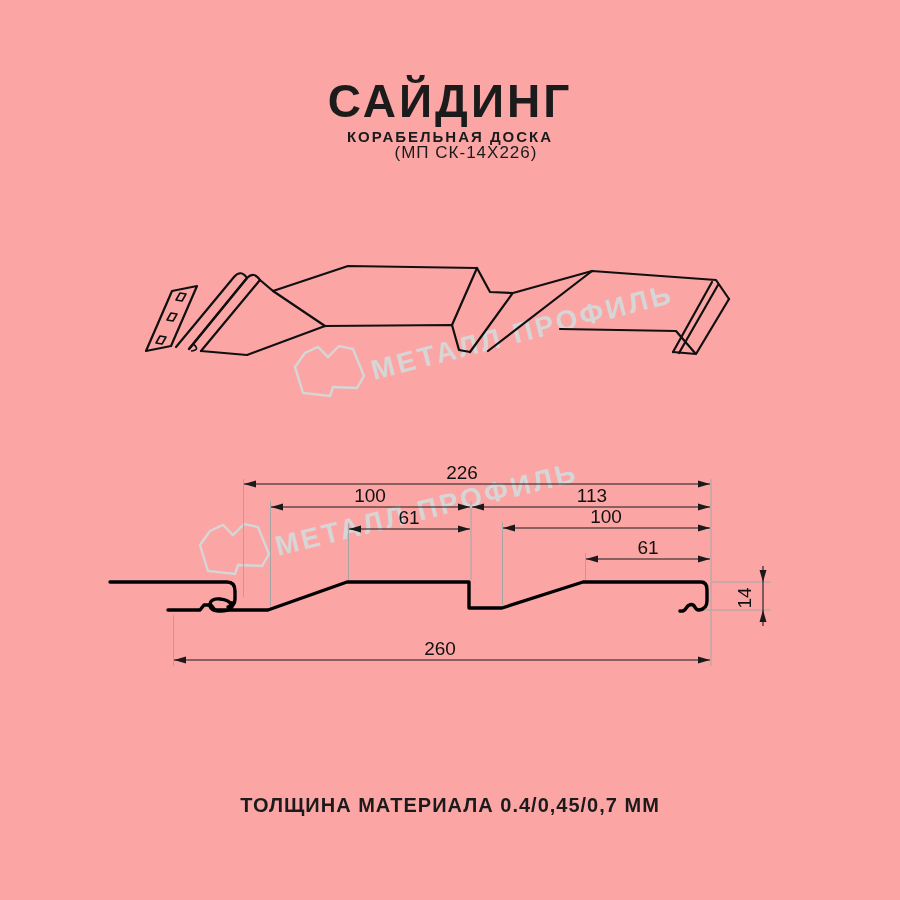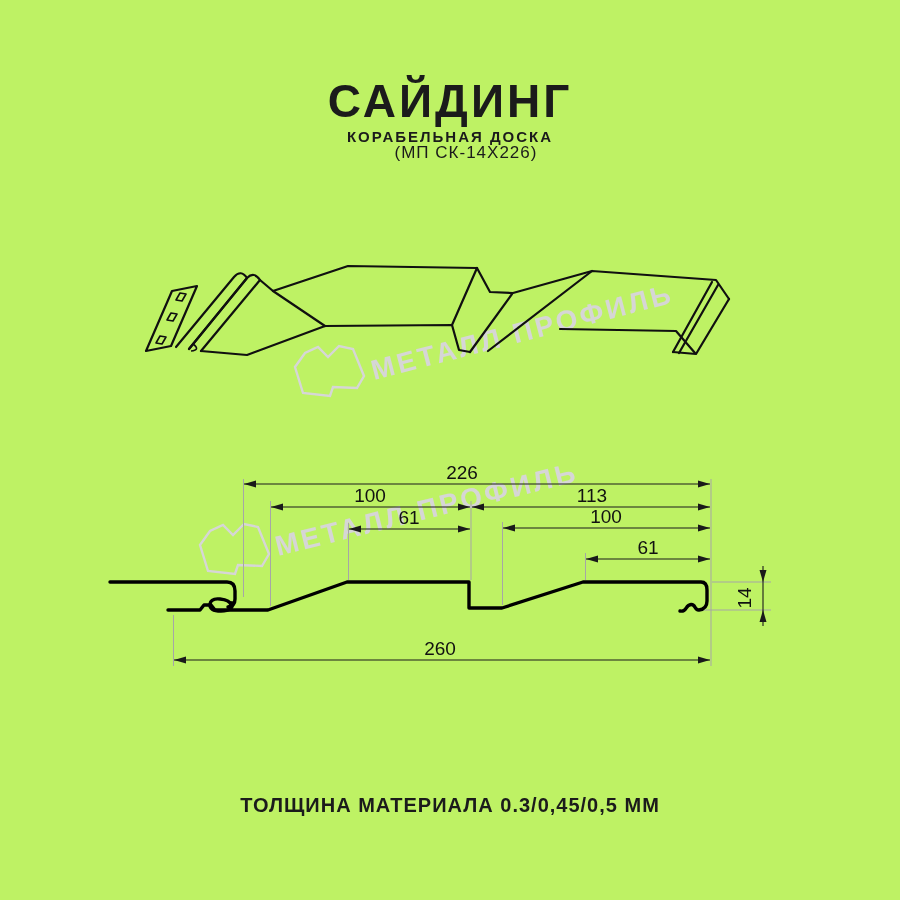--- a/index.html
+++ b/index.html
@@ -1,17 +1,17 @@
 <!DOCTYPE html>
 <html><head>
 <meta charset="utf-8">
 <style>
   html,body { margin:0; padding:0; background:#fff; }
   .stage {
-    position:relative; width:900px; height:900px; background:#bef264;
+    position:relative; width:900px; height:900px; background:#fca5a5;
     font-family:"Liberation Sans", sans-serif; overflow:hidden;
   }
   .center-line { position:absolute; left:0; width:100%; text-align:center; color:#1b1b1b; white-space:nowrap; }
   .title-product  { top:74px;  font-size:46px; font-weight:bold; letter-spacing:3px; }
   .title-subtitle { top:128px; font-size:15px; font-weight:bold; letter-spacing:2px; }
   .title-code     { top:143px; font-size:17px; font-weight:normal; letter-spacing:1px;padding-left:16px; }
   .footer-caption { top:794px; font-size:20px; font-weight:bold; letter-spacing:1px; }
   svg.drawing { position:absolute; left:0; top:0; }
   .thick { stroke:#000; stroke-width:3.4; fill:none; stroke-linecap:round; stroke-linejoin:round; }
   .wire  { stroke:#101010; stroke-width:2.2; fill:none; stroke-linecap:round; stroke-linejoin:round; }
@@ -151,14 +151,14 @@
           <line class="dimline" x1="763" y1="566" x2="763" y2="626"></line>
           <polygon class="arrow" points="763,582 759.5,570 766.5,570"></polygon>
           <polygon class="arrow" points="763,610 759.5,622 766.5,622"></polygon>
           <text class="dimtext" transform="translate(751,598) rotate(-90)">14</text>
         </g>
 
       </g>
     </g>
   </svg>
 
-  <div class="center-line footer-caption">ТОЛЩИНА МАТЕРИАЛА 0.3/0,45/0,5 ММ</div>
+  <div class="center-line footer-caption">ТОЛЩИНА МАТЕРИАЛА 0.4/0,45/0,7 ММ</div>
 </div>
 
 </body></html>

